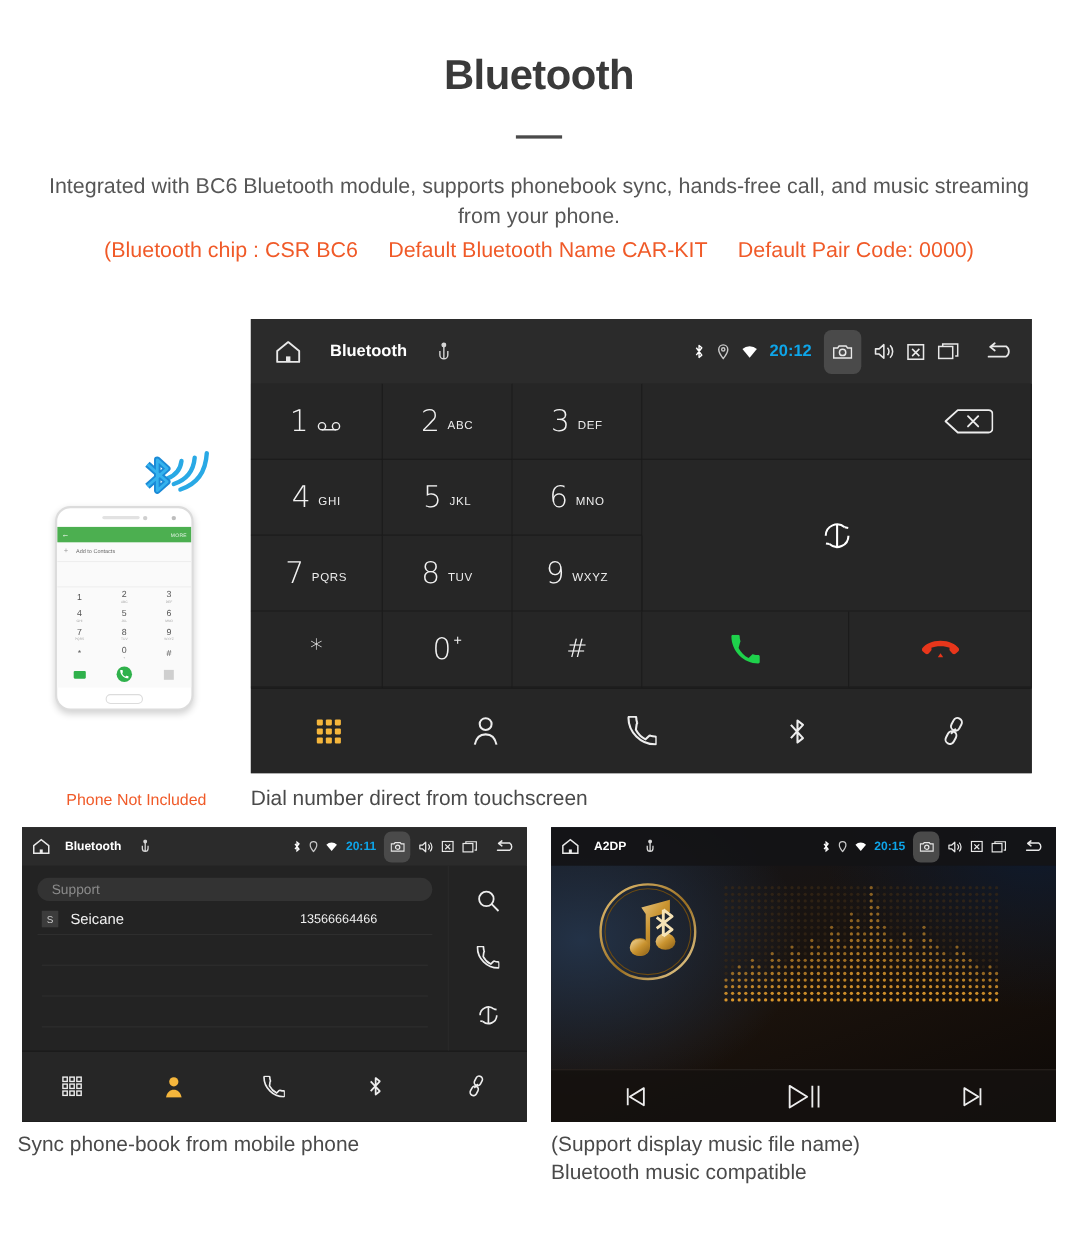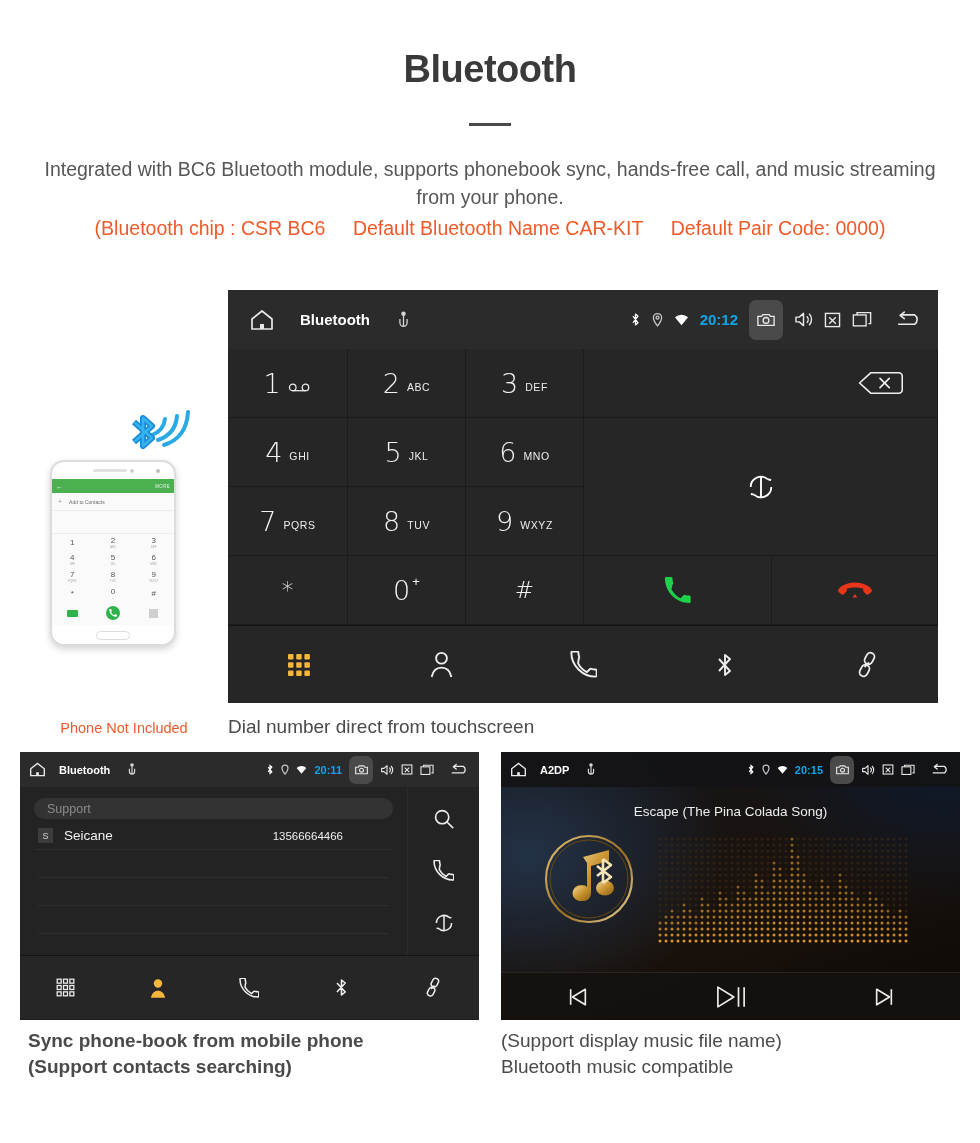--- a/index.html
+++ b/index.html
@@ -188,21 +188,21 @@
   .mu-stage { position: relative; z-index: 3; height: 140px; }
   .mu-disc { position: absolute; left: 40px; top: 12px; width: 96px; height: 96px; }
   .mu-viz { position: absolute; left: 155px; top: 16px; }
   .mu-ctrl {
     position: absolute; bottom: 0; left: 0; right: 0; height: 48px; z-index: 3;
     background: rgba(20,17,15,.88);
     border-top: 1px solid #2a2420;
     display: grid; grid-template-columns: repeat(3,1fr);
     align-items: center; justify-items: center;
   }
-  .cap-bl { position: absolute; left: 28px; top: 1028px; width: 459px; font-weight: bold; }
+  .cap-bl { position: absolute; left: 16px; top: 1028px; width: 459px; }
   .cap-br { position: absolute; left: 501px; top: 1028px; width: 459px; }
 </style>
 </head>
 <body>
 
 <div class="page">
 
   <div class="title">Bluetooth</div>
   <div class="rule"></div>
   <div class="lead">Integrated with BC6 Bluetooth module, supports phonebook sync, hands-free call, and music streaming from your phone.</div>
@@ -648,21 +648,20 @@
             <rect x="6.5" y="13.5" width="8" height="12" rx="4" transform="rotate(28 10.5 19.5)"></rect>
             <path d="M15 11.5L10.5 16"></path>
           </svg>
         </span>
       </div>
     </div>
   </div>
 
   <div class="caption cap-bl">
     <div>Sync phone-book from mobile phone</div>
-    <div>(Support contacts searching)</div>
   </div>
 
   <div class="mu-wrap">
     <div class="mu">
       <div class="mu-bg"></div>
 
       <div class="hu-topbar mu-top">
         <span class="ico">
           <svg width="17" height="15" viewBox="0 0 24 22" fill="none" stroke="#e8e8e8" stroke-width="2">
               <path d="M2 10 L12 2 L22 10 L22 20 L2 20 Z"></path>
@@ -718,21 +717,20 @@
               </svg>
           </span>
           <span class="ico" style="margin-left:15px">
             <svg width="21" height="14" viewBox="0 0 32 20" fill="none" stroke="#e8e8e8" stroke-width="2" stroke-linejoin="round" stroke-linecap="round">
                 <path d="M5 14.5h17a6 6 0 0 0 0-10H8M11 1.5L6.5 5 11 8.5"></path>
               </svg>
           </span>
         </span>
       </div>
 
-      <div class="mu-song">Escape (The Pina Colada Song)</div>
 
       <div class="mu-stage">
         <div class="mu-disc">
           <svg width="96" height="96" viewBox="0 0 96 96">
             <defs>
               <linearGradient id="gold" x1="0" y1="0" x2="1" y2="1">
                 <stop offset="0" stop-color="#f3d9a0"></stop>
                   <stop offset="0.5" stop-color="#c9932f"></stop>
                   <stop offset="1" stop-color="#8a5f18"></stop>
               </linearGradient>

